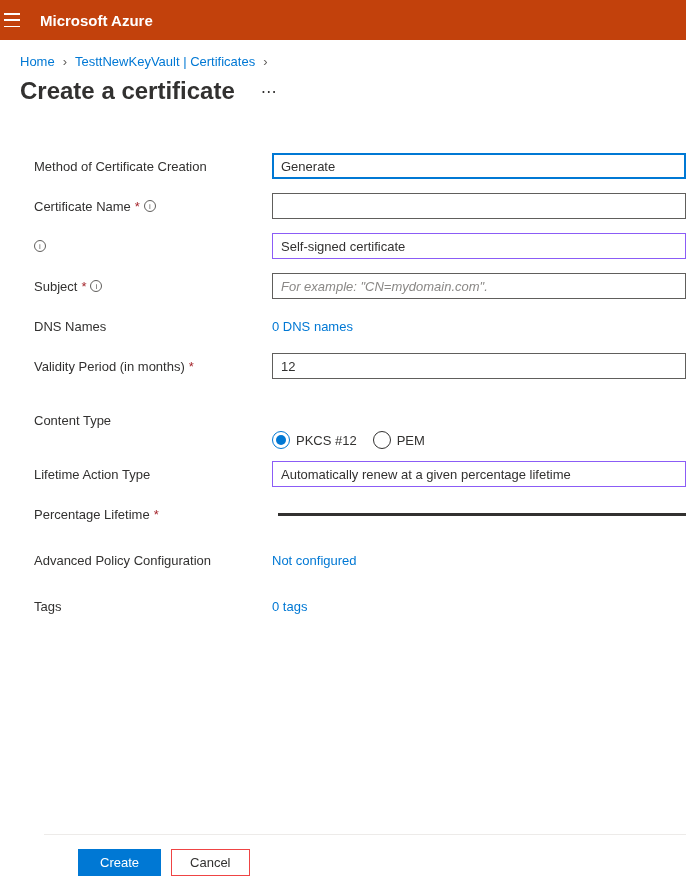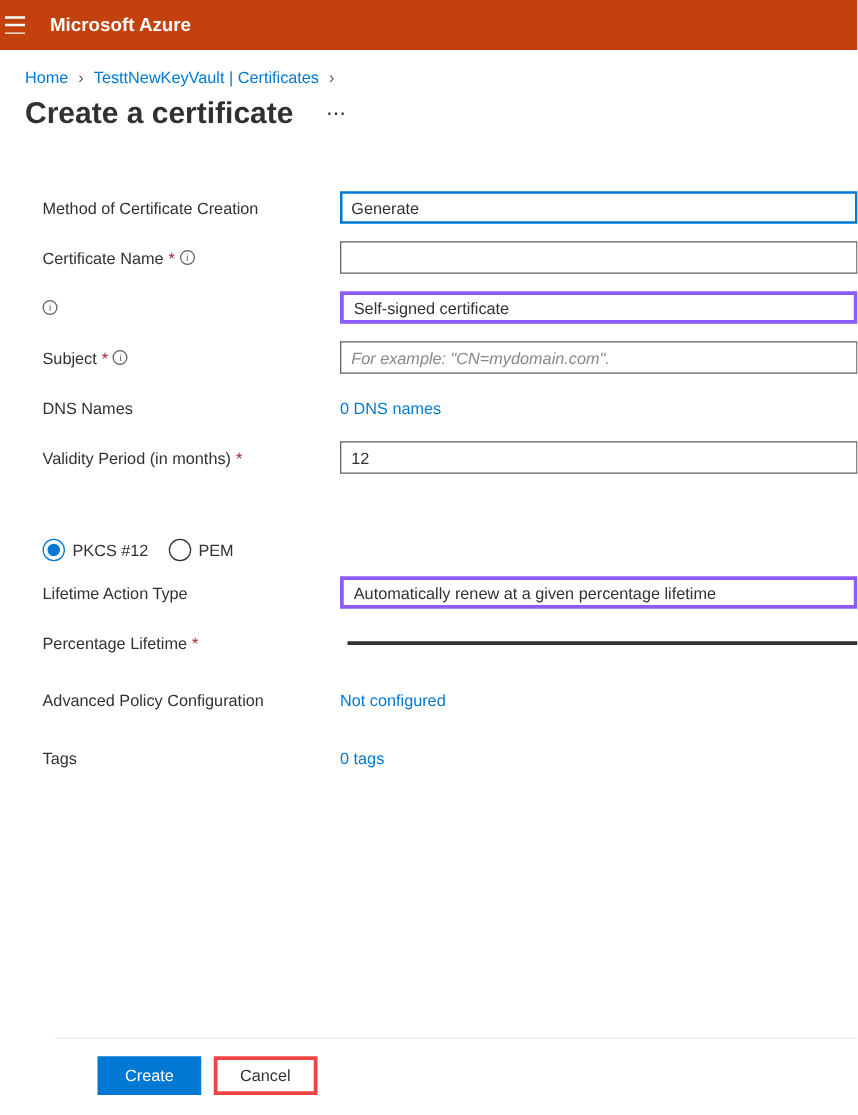--- a/index.html
+++ b/index.html
@@ -15,32 +15,32 @@
     .page-title { font-size: 24px; font-weight: 600; }
     .more-dots { color: #323130; font-size: 16px; cursor: pointer; }
     .form-area { padding: 10px 0 0 34px; }
     .field-row { display: flex; align-items: center; min-height: 30px; margin-bottom: 10px; }
     .field-label { width: 238px; flex-shrink: 0; font-size: 13px; color: #323130; display: flex; align-items: center; gap: 4px; }
     .req { color: #a4262c; }
     .info-icon { width: 12px; height: 12px; border: 1px solid #605e5c; border-radius: 50%; display: inline-flex; align-items: center; justify-content: center; font-size: 8px; color: #605e5c; cursor: pointer; }
     .field-input { flex: 1; }
     .text-input { width: 100%; height: 26px; border: 1px solid #605e5c; padding: 0 8px; font-family: inherit; font-size: 13px; color: #323130; }
     .text-input::placeholder { color: #8a8886; font-style: italic; }
-    .select-input { width: 100%; height: 26px; border: 3px solid #8b5cf6; padding: 0 8px; font-family: inherit; font-size: 13px; color: #323130; background: #fff; display: flex; align-items: center; }
+    .select-input { width: 100%; height: 26px; border: 1px solid #8b5cf6; padding: 0 8px; font-family: inherit; font-size: 13px; color: #323130; background: #fff; display: flex; align-items: center; }
     .select-input.focused { border: 2px solid #0078d4; padding: 0 7px; }
     .link-text { color: #0078d4; font-size: 13px; cursor: pointer; }
     .radio-group { display: flex; align-items: flex-end; gap: 16px; margin-top: 40px; }
     .radio-item { display: flex; align-items: center; gap: 6px; cursor: pointer; }
     .radio-circle { width: 18px; height: 18px; border: 1px solid #323130; border-radius: 50%; display: flex; align-items: center; justify-content: center; }
     .radio-circle.checked { border: 1px solid #0078d4; }
     .radio-circle.checked::after { content: ""; width: 10px; height: 10px; background: #0078d4; border-radius: 50%; }
     .pct-bar { height: 3px; background: #323130; border-radius: 0; flex:1; margin-left:6px; }
     .footer { position: absolute; bottom: 0; left: 0; right: 0; padding: 14px 20px 16px 34px; display: flex; gap: 10px; border-top: 1px solid #edebe9; margin-left: 44px; }
     .btn-primary { background: #0078d4; color: #fff; border: none; padding: 6px 22px; font-family: inherit; font-size: 13px; cursor: pointer; }
-    .btn-secondary { background: #fff; color: #323130; border: 3px solid #ef4444; padding: 5px 18px; font-family: inherit; font-size: 13px; cursor: pointer; }
+    .btn-secondary { background: #fff; color: #323130; border: 1px solid #ef4444; padding: 5px 18px; font-family: inherit; font-size: 13px; cursor: pointer; }
   </style>
 </head>
 <body>
 
 <div class="topbar">
   <div class="hamburger">
     <span></span>
       <span></span>
       <span></span>
   </div>
@@ -118,20 +118,23 @@
     <div class="field-label">
       <span>Validity Period (in months)</span>
         <span class="req">*</span>
     </div>
     <div class="field-input">
       <input class="text-input" type="text" value="12" style="">
     </div>
   </div>
 
   <div class="field-row">
+    <div class="field-label">
+        <span>Content Type</span>
+      </div>
     <div class="field-input radio-group">
       <div class="radio-item">
         <span class="radio-circle checked"></span>
         <span>PKCS #12</span>
       </div>
       <div class="radio-item">
         <span class="radio-circle"></span>
         <span>PEM</span>
       </div>
     </div>

